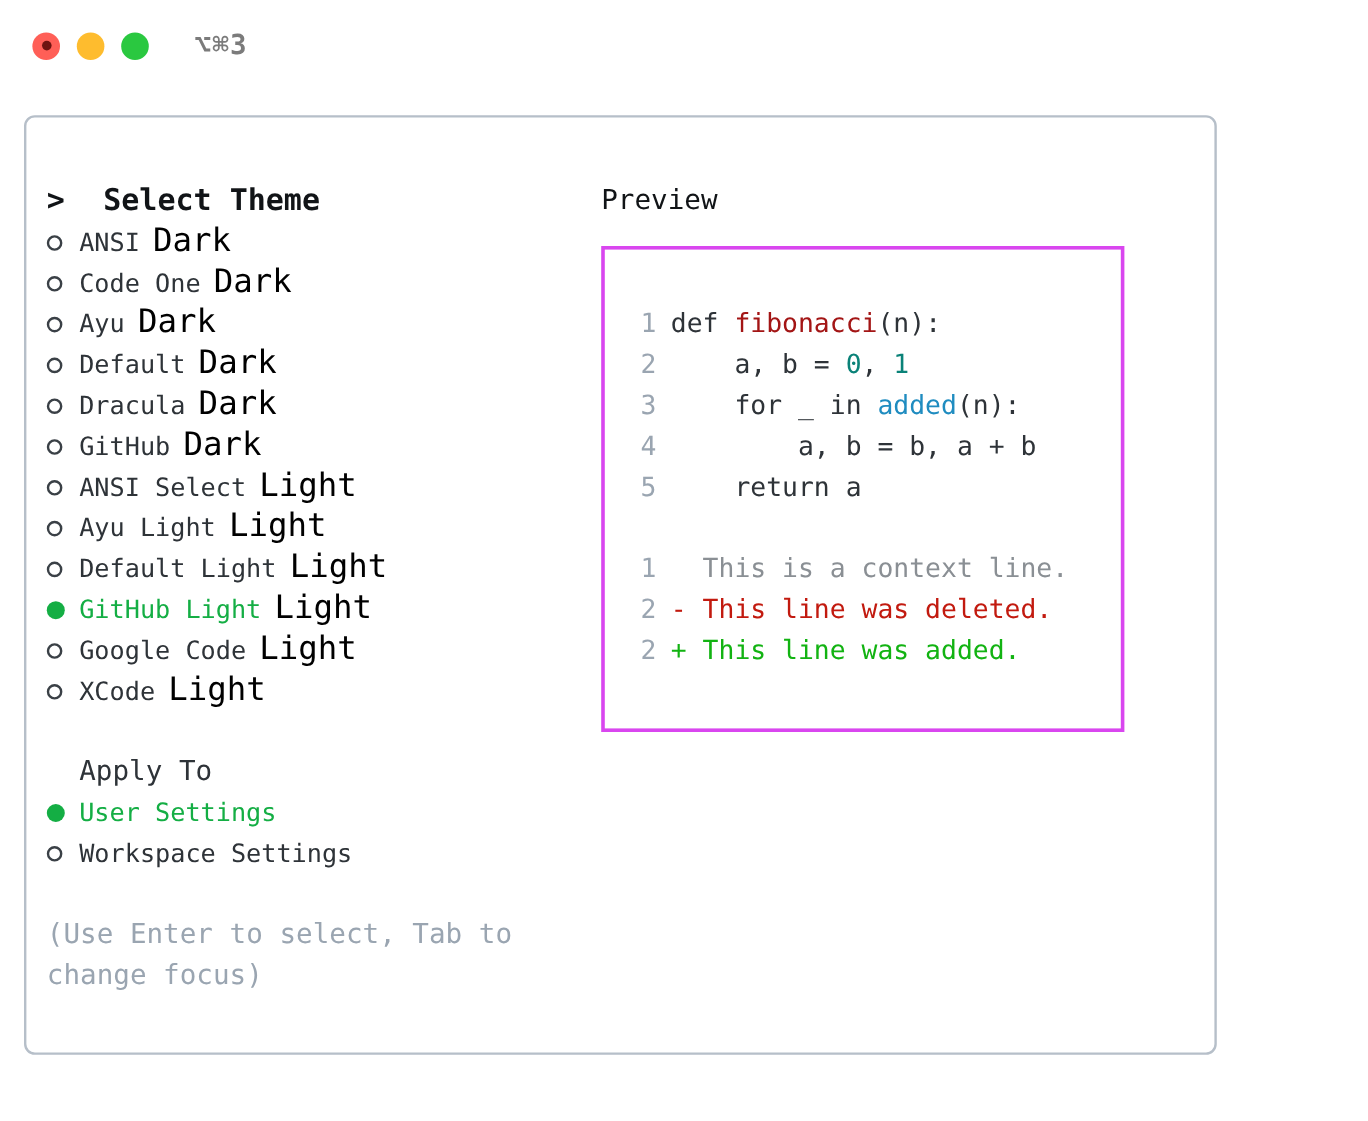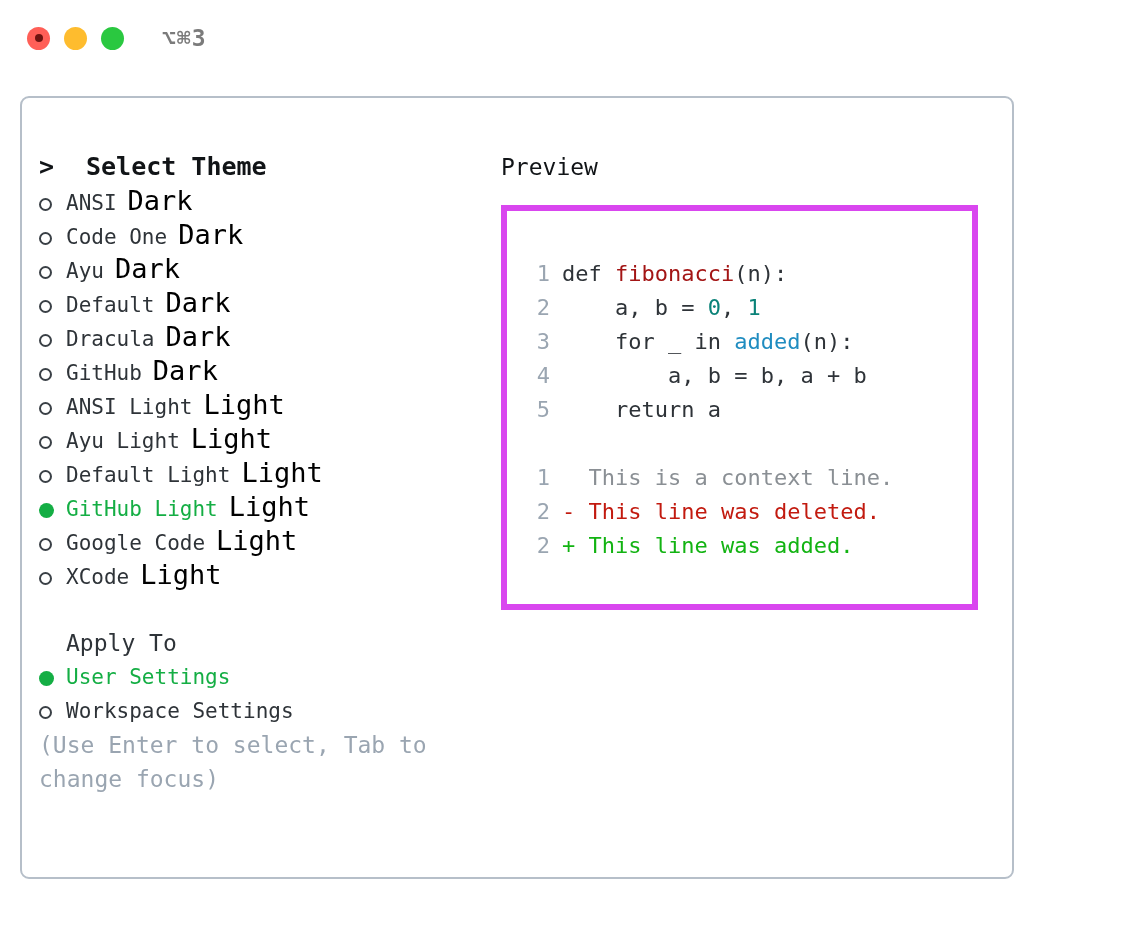--- a/index.html
+++ b/index.html
@@ -161,43 +161,44 @@
 
   .section-title {
     font-size: 23px;
     color: #2e3338;
     padding-left: 27px;
     height: 34px;
     line-height: 34px;
   }
 
   .hint {
+    margin-top: 34px;
     font-size: 23px;
     color: #9aa5b1;
     line-height: 34px;
     width: 410px;
   }
 
   
   .right-col {
     flex: 1;
     padding: 52px 0 0 9px;
     box-sizing: border-box;
   }
   .preview-title {
     font-size: 23px;
     font-weight: normal;
     color: #111417;
     line-height: 34px;
     margin-bottom: 21px;
   }
   .preview-box {
-    width: 477px;
+    width: 436px;
     height: 405px;
-    border: 6px solid #d946ef;
+    border: 3px solid #d946ef;
     box-sizing: border-box;
     padding: 46px 0 0 17px;
     background: #ffffff;
   }
   .code-line {
     font-size: 22px;
     line-height: 34px;
     white-space: pre;
     color: #2e3338;
   }
@@ -272,21 +273,21 @@
               <span class="label">Dracula</span>
               <span class="tag">Dark</span>
             </div>
             <div class="row">
               <span class="marker dot-marker"><span class="hollow"></span></span>
               <span class="label">GitHub</span>
               <span class="tag">Dark</span>
             </div>
             <div class="row">
               <span class="marker dot-marker"><span class="hollow"></span></span>
-              <span class="label">ANSI Light</span>
+              <span class="label">ANSI Select</span>
               <span class="tag">Light</span>
             </div>
             <div class="row">
               <span class="marker dot-marker"><span class="hollow"></span></span>
               <span class="label">Ayu Light</span>
               <span class="tag">Light</span>
             </div>
             <div class="row">
               <span class="marker dot-marker"><span class="hollow"></span></span>
               <span class="label">Default Light</span>

